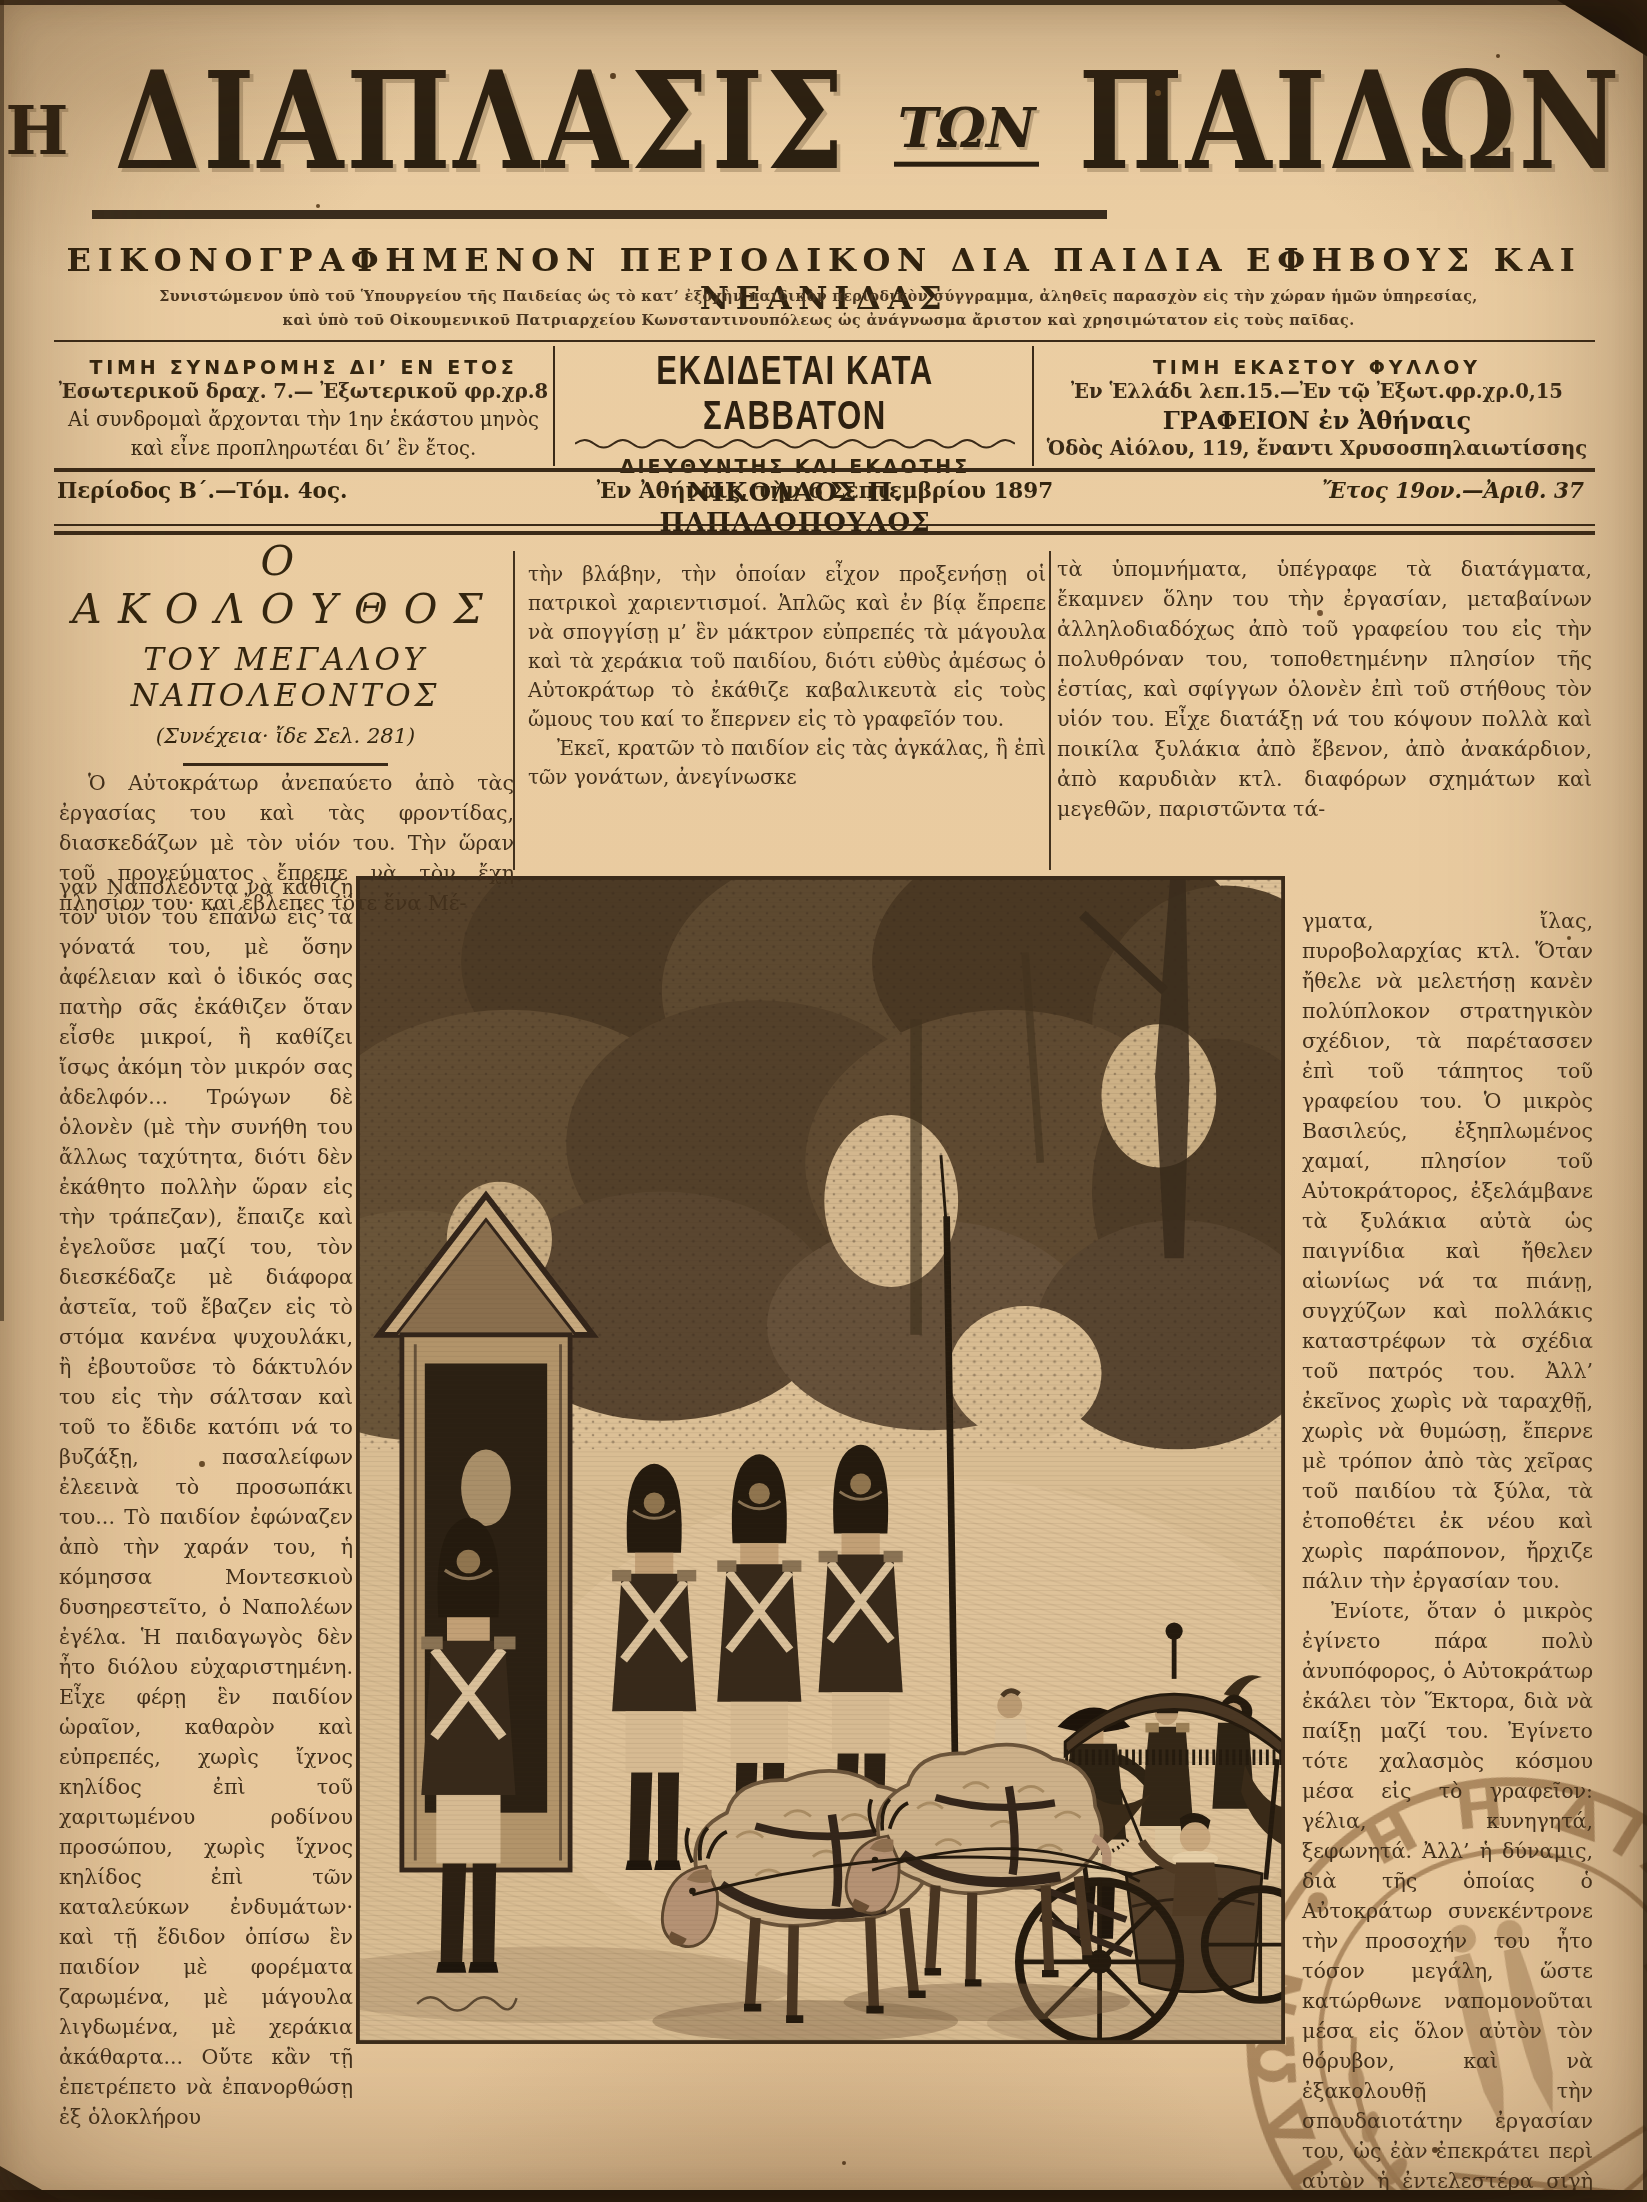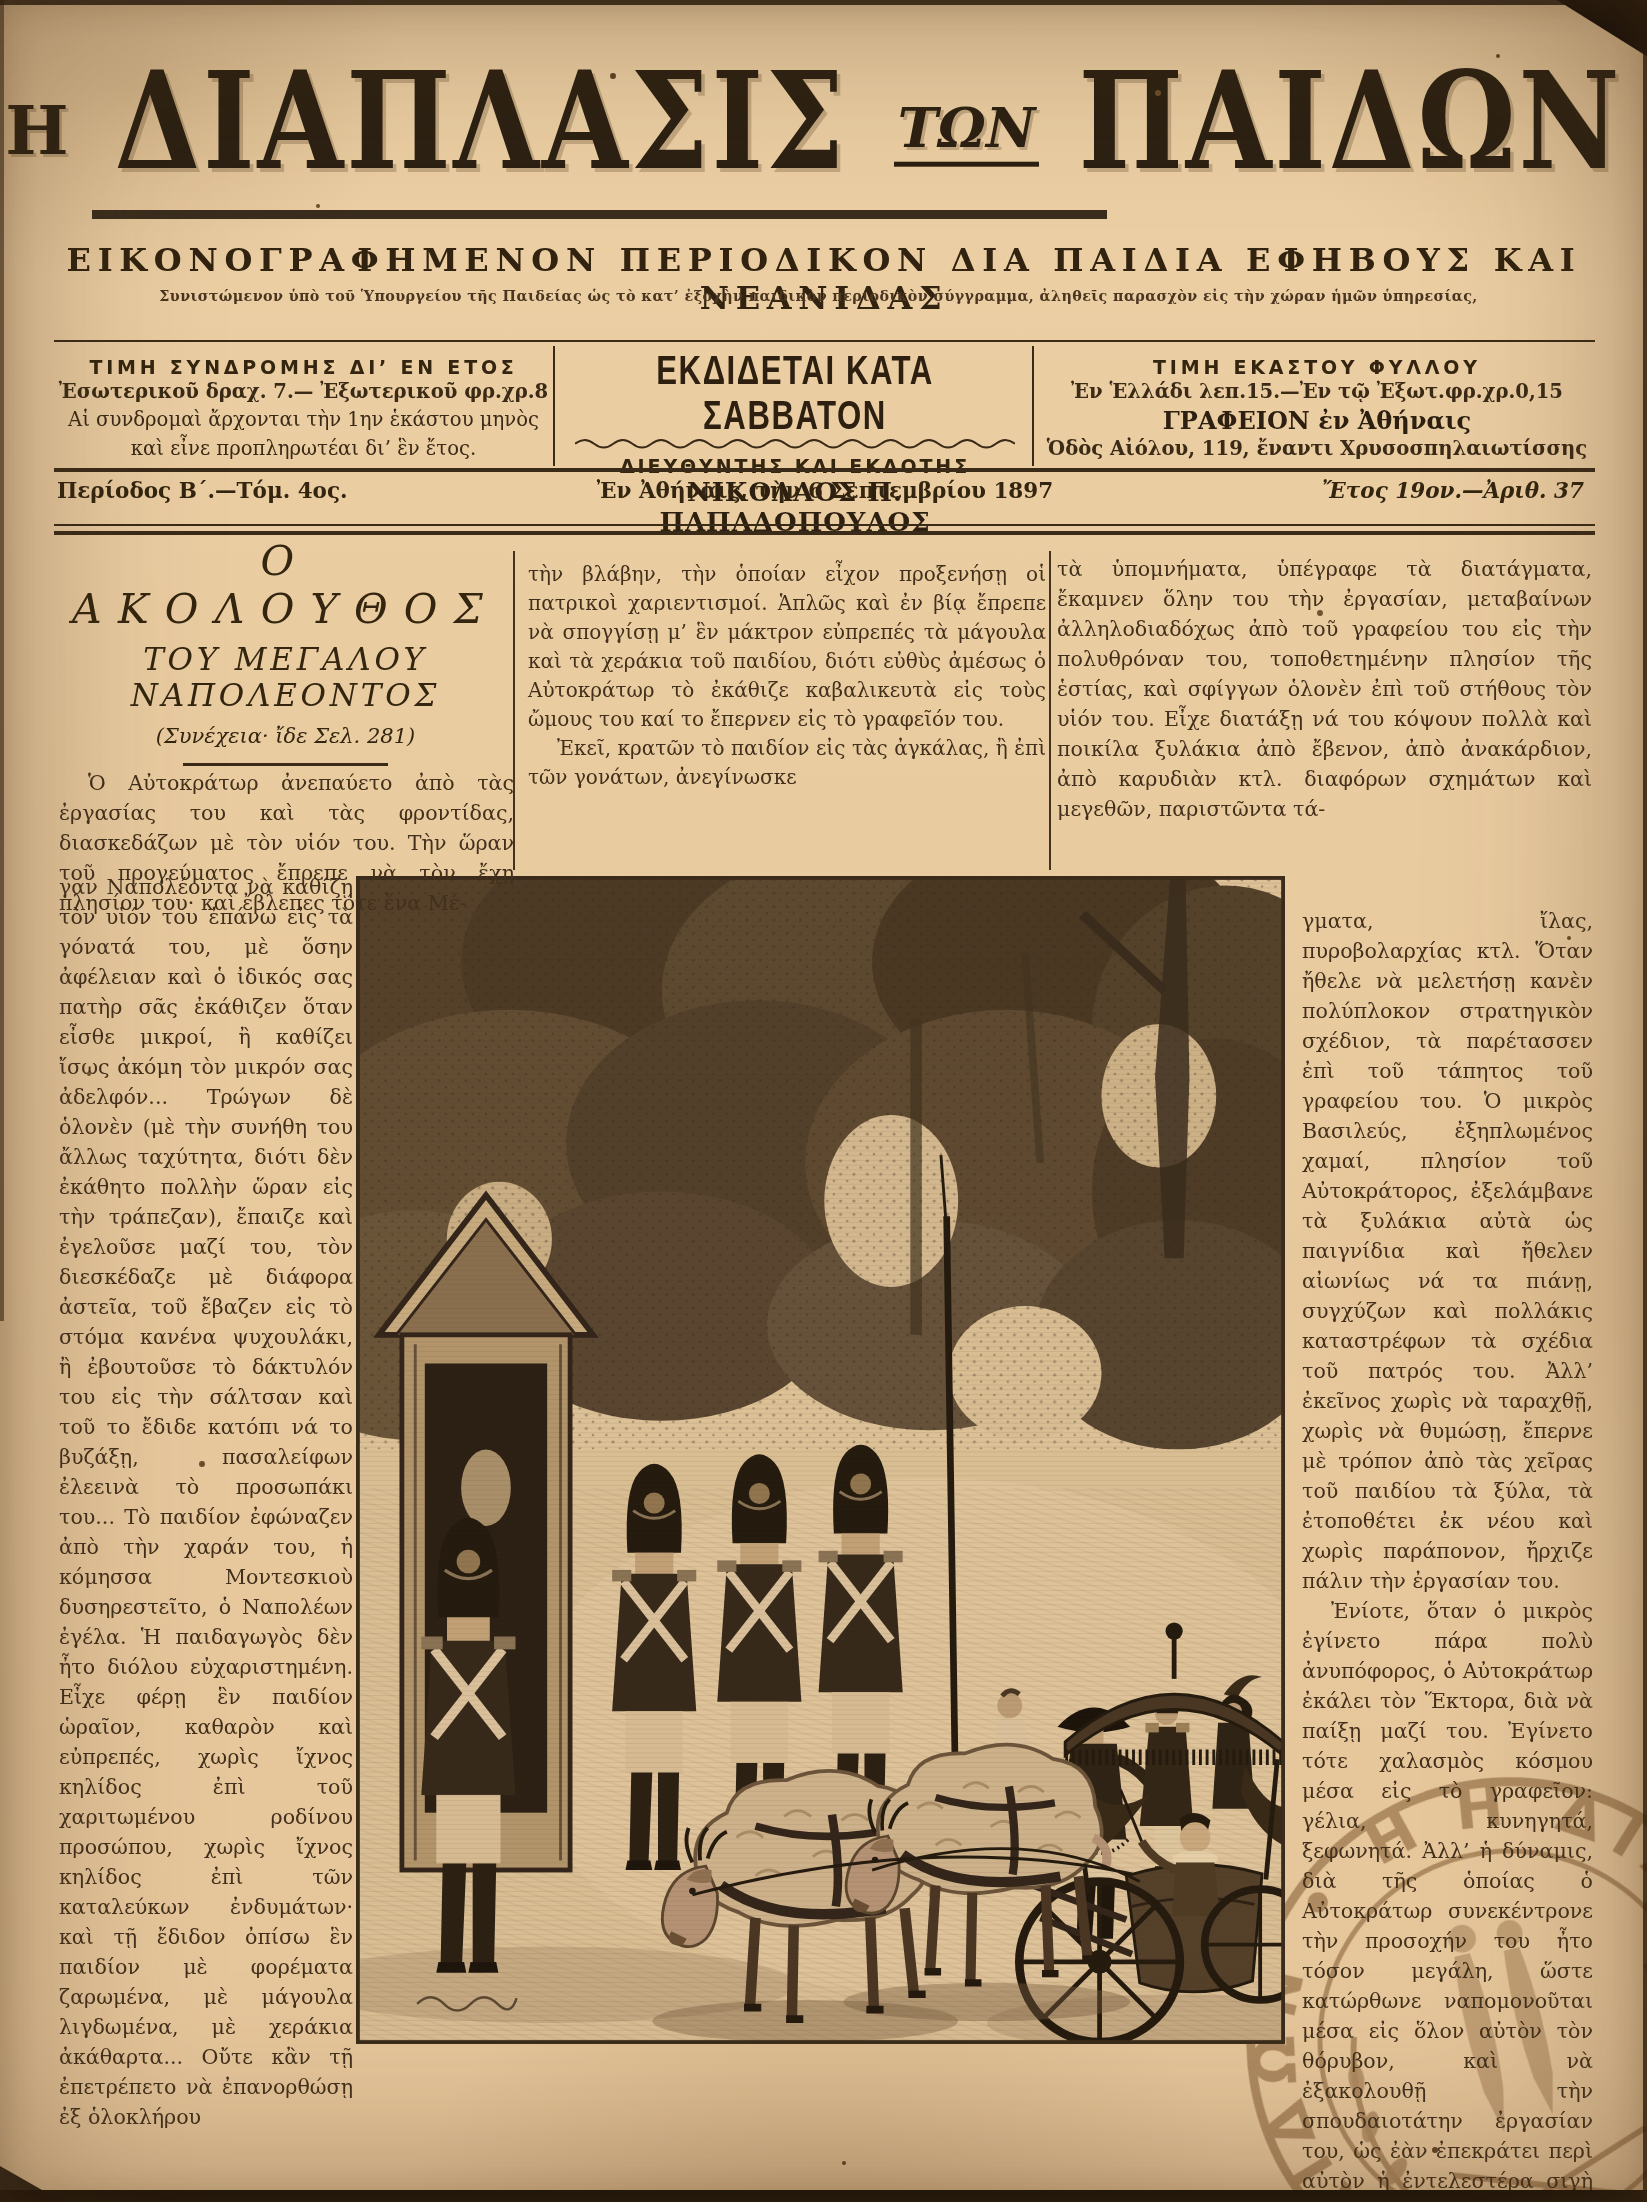--- a/index.html
+++ b/index.html
@@ -74,20 +74,21 @@
   <div class="masthead">
     <span class="mh-art">Η</span>
     <span class="mh-big">ΔΙΑΠΛΑΣΙΣ</span>
     <span class="mh-small">ΤΩΝ</span>
     <span class="mh-big">ΠΑΙΔΩΝ</span>
   </div>
   <div class="mh-bar"></div>
 
   <div class="subtitle">ΕΙΚΟΝΟΓΡΑΦΗΜΕΝΟΝ ΠΕΡΙΟΔΙΚΟΝ ΔΙΑ ΠΑΙΔΙΑ ΕΦΗΒΟΥΣ ΚΑΙ ΝΕΑΝΙΔΑΣ</div>
   <div class="endorse l1">Συνιστώμενον ὑπὸ τοῦ Ὑπουργείου τῆς Παιδείας ὡς τὸ κατ’ ἐξοχὴν παιδικὸν περιοδικὸν σύγγραμμα, ἀληθεῖς παρασχὸν εἰς τὴν χώραν ἡμῶν ὑπηρεσίας,</div>
+  <div class="endorse l2">καὶ ὑπὸ τοῦ Οἰκουμενικοῦ Πατριαρχείου Κωνσταντινουπόλεως ὡς ἀνάγνωσμα ἄριστον καὶ χρησιμώτατον εἰς τοὺς παῖδας.</div>
 
   <div class="rule" style="top:340px;left:54px;width:1541px;height:1.9px;"></div>
 
   <div class="infobox" style="left:57px;top:356px;width:493px;">
     <div class="info-title">ΤΙΜΗ ΣΥΝΔΡΟΜΗΣ ΔΙ’ ΕΝ ΕΤΟΣ</div>
     <div class="info-line b">Ἐσωτερικοῦ δραχ. 7.— Ἐξωτερικοῦ φρ.χρ.8</div>
     <div class="info-line">Αἱ συνδρομαὶ ἄρχονται τὴν 1ην ἑκάστου μηνὸς</div>
     <div class="info-line">καὶ εἶνε προπληρωτέαι δι’ ἓν ἔτος.</div>
   </div>
 

